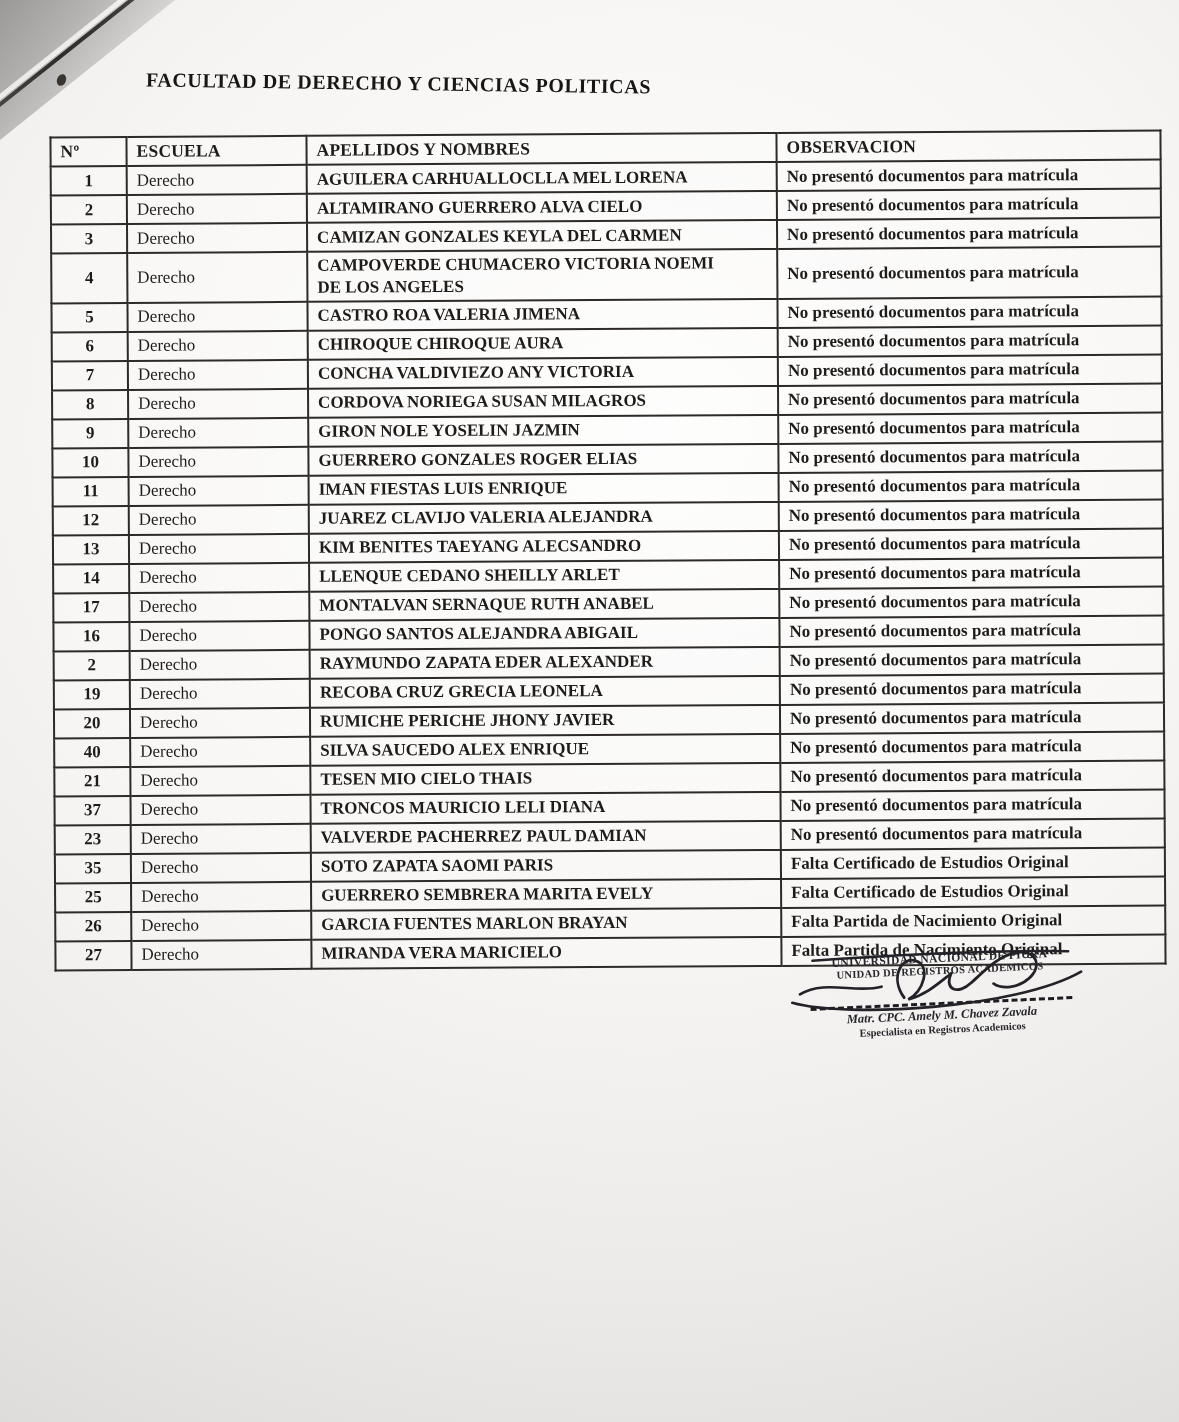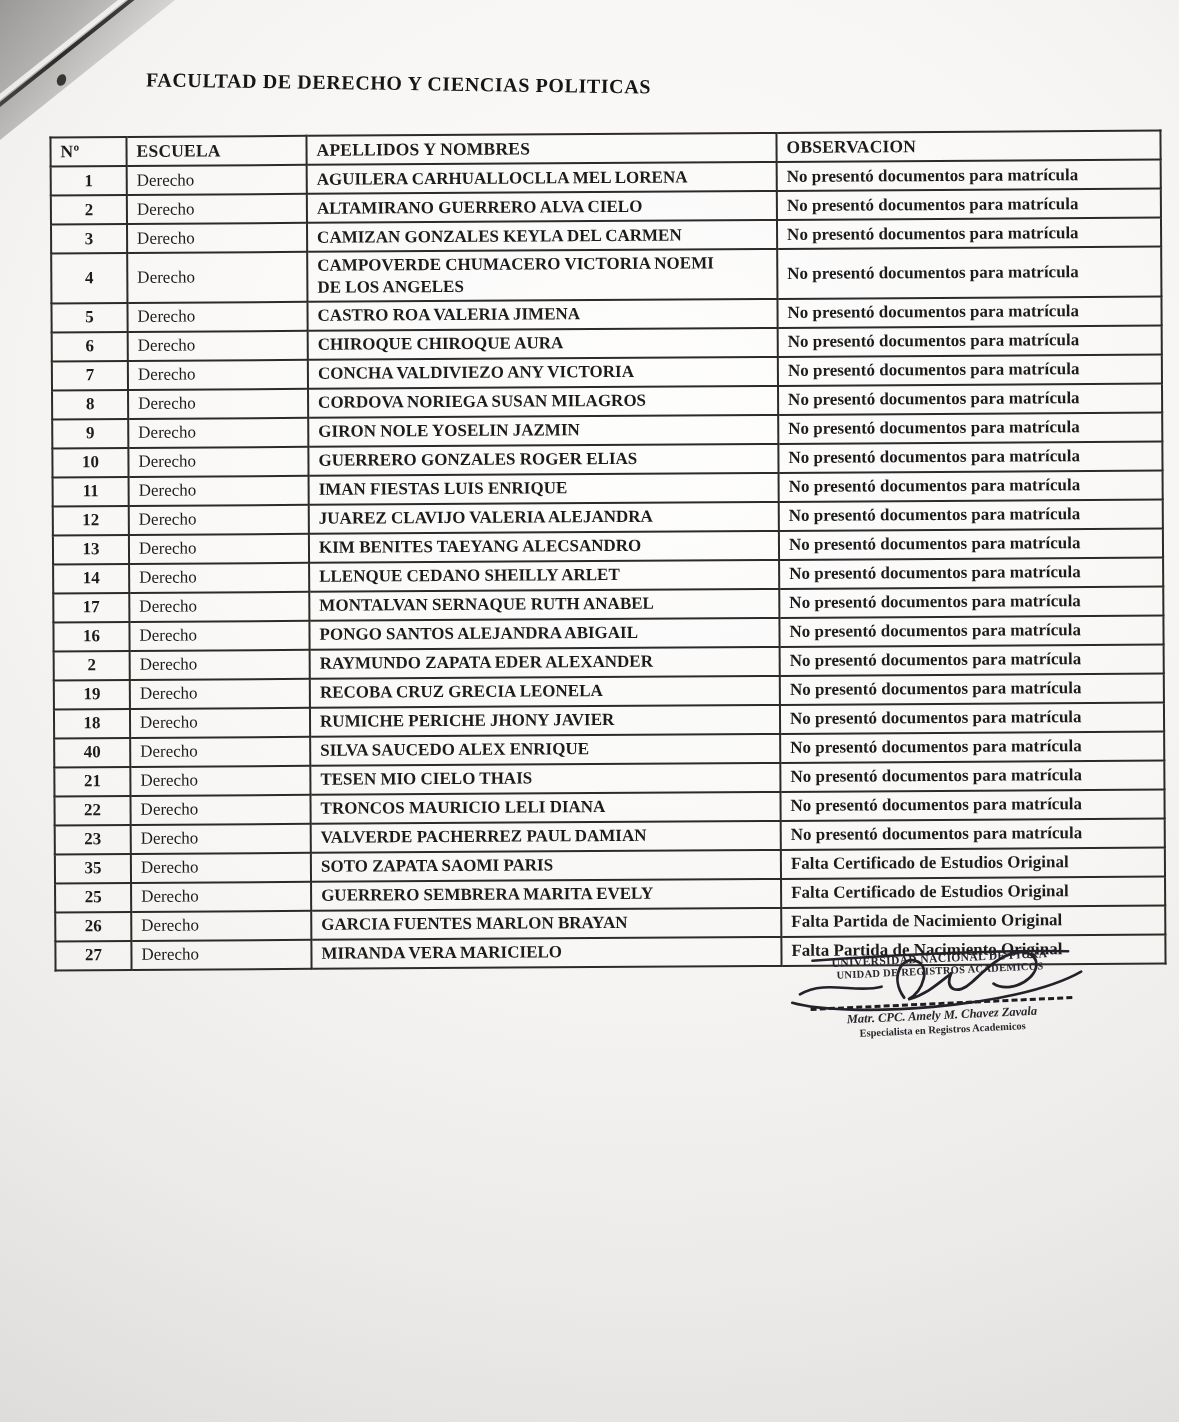--- a/index.html
+++ b/index.html
@@ -223,42 +223,42 @@
   </tr>
 
   <tr>
     <td class="c-num">19</td>
     <td class="c-esc">Derecho</td>
     <td class="c-nom">RECOBA CRUZ GRECIA LEONELA</td>
     <td class="c-obs">No presentó documentos para matrícula</td>
   </tr>
 
   <tr>
-    <td class="c-num">18</td>
+    <td class="c-num">20</td>
     <td class="c-esc">Derecho</td>
     <td class="c-nom">RUMICHE PERICHE JHONY JAVIER</td>
     <td class="c-obs">No presentó documentos para matrícula</td>
   </tr>
 
   <tr>
     <td class="c-num">40</td>
     <td class="c-esc">Derecho</td>
     <td class="c-nom">SILVA SAUCEDO ALEX ENRIQUE</td>
     <td class="c-obs">No presentó documentos para matrícula</td>
   </tr>
 
   <tr>
     <td class="c-num">21</td>
     <td class="c-esc">Derecho</td>
     <td class="c-nom">TESEN MIO CIELO THAIS</td>
     <td class="c-obs">No presentó documentos para matrícula</td>
   </tr>
 
   <tr>
-    <td class="c-num">22</td>
+    <td class="c-num">37</td>
     <td class="c-esc">Derecho</td>
     <td class="c-nom">TRONCOS MAURICIO LELI DIANA</td>
     <td class="c-obs">No presentó documentos para matrícula</td>
   </tr>
 
   <tr>
     <td class="c-num">23</td>
     <td class="c-esc">Derecho</td>
     <td class="c-nom">VALVERDE PACHERREZ PAUL DAMIAN</td>
     <td class="c-obs">No presentó documentos para matrícula</td>

